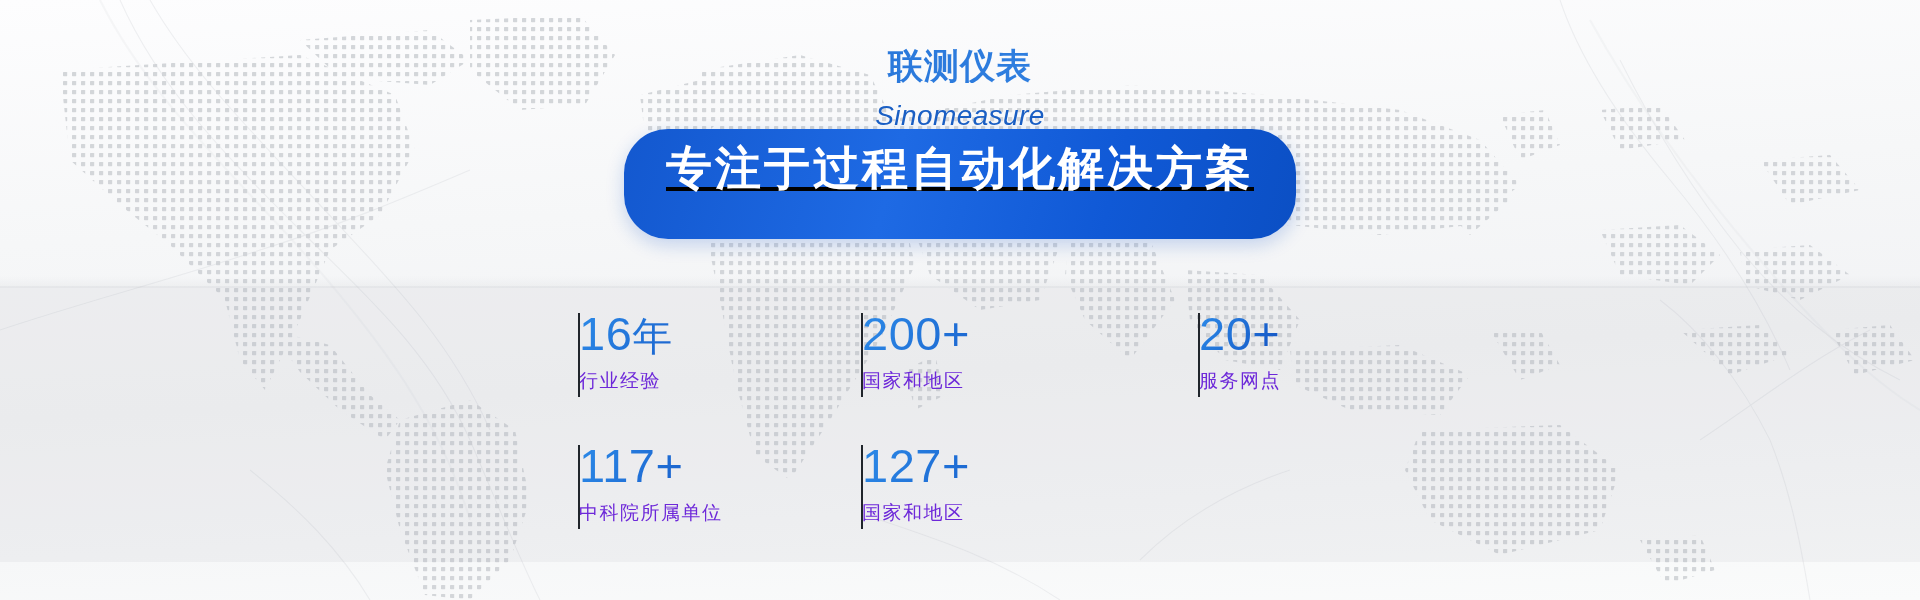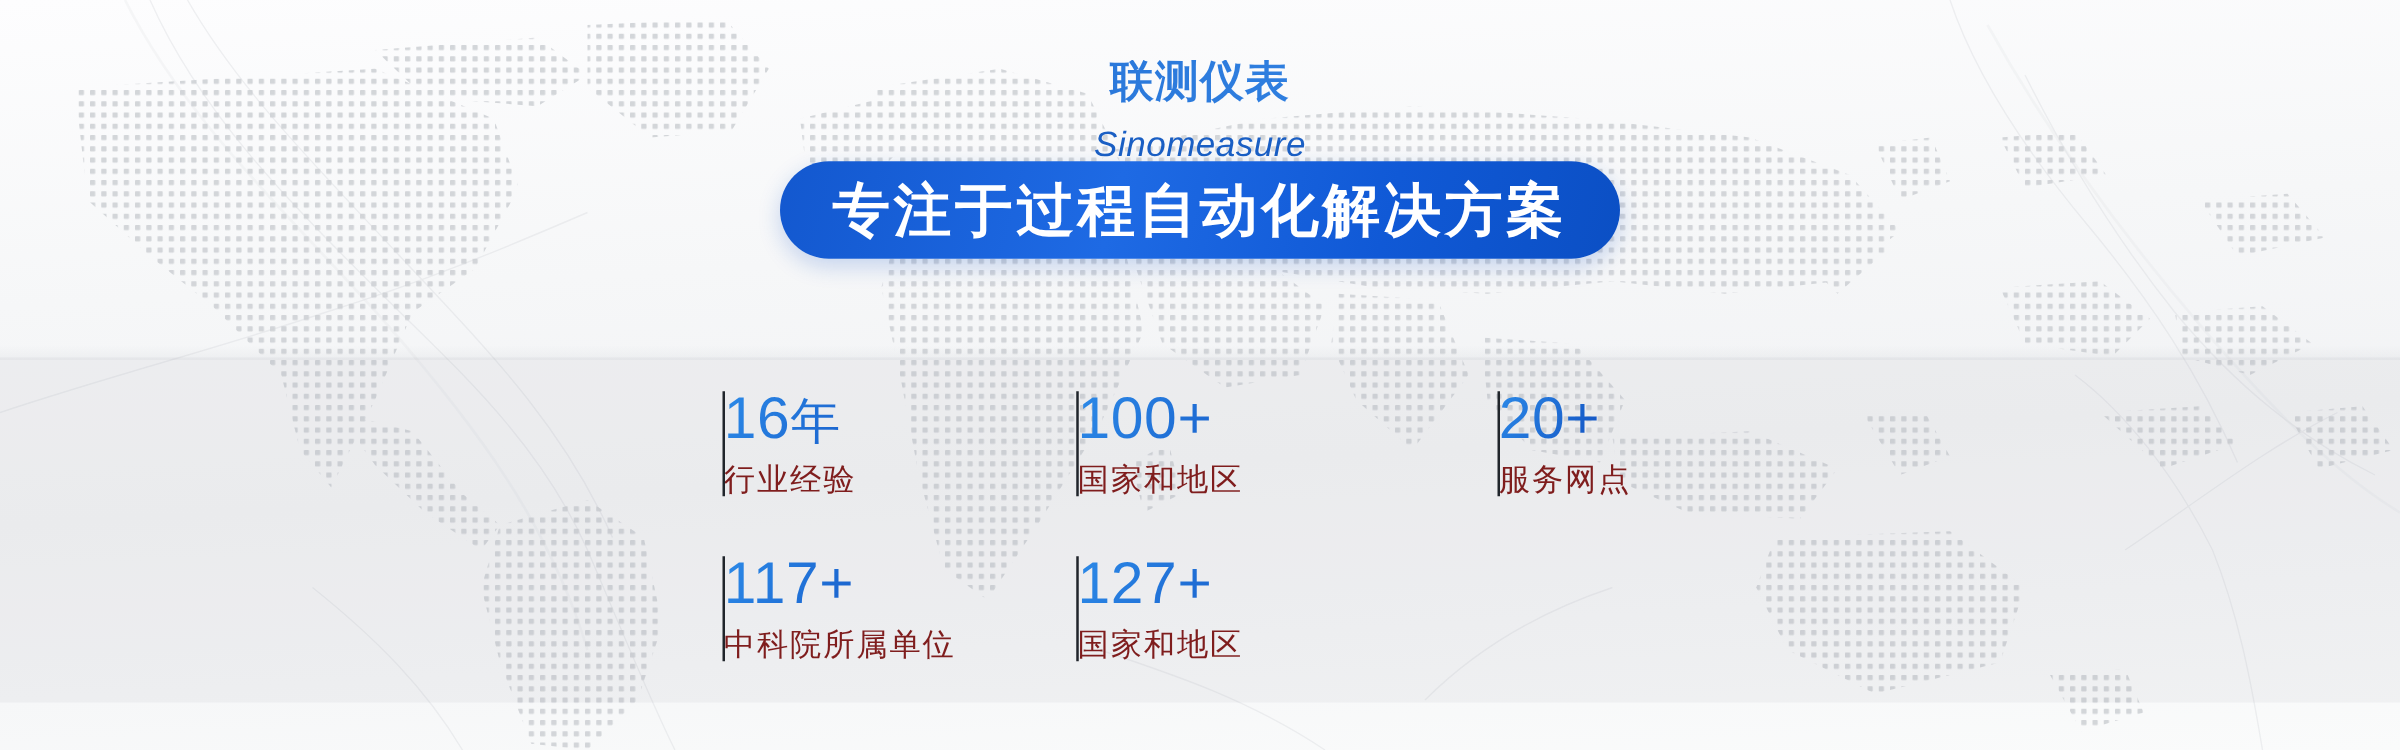--- a/index.html
+++ b/index.html
@@ -101,27 +101,28 @@
   .slogan-wrap {
     position: absolute;
     left: 0;
     right: 0;
     top: 129px;
     display: flex;
     justify-content: center;
   }
   .slogan-pill {
     height: 78px;
-    padding: 0 42px;
+    padding: 16px 42px;
     display: flex;
-    align-items: center;
+    align-items: flex-start;
     justify-content: center;
     border-radius: 44px;
     background: linear-gradient(105deg, #1358cf 0%, #1e6ae4 40%, #1059d6 72%, #0b4fc4 100%);
     box-shadow: 0 6px 18px rgba(18,80,200,.22);
+    text-decoration: underline;
   }
   .slogan-text {
     font-family: "DejaVu Sans", "Liberation Sans", sans-serif;
     font-size: 46px;
     font-weight: 700;
     letter-spacing: 3px;
     color: #ffffff;
     white-space: nowrap;
     line-height: 1;
   }
@@ -163,24 +164,24 @@
     -webkit-text-fill-color: transparent;
     white-space: nowrap;
   }
   .stat-value .unit {
     font-family: "DejaVu Sans", "Liberation Sans", sans-serif;
     font-size: 40px;
   }
   .stat-label {
     margin-top: 14px;
     font-family: "DejaVu Sans", "Liberation Sans", sans-serif;
-    font-size: 25px;
+    font-size: 19px;
     font-weight: 400;
     letter-spacing: 1.5px;
-    color: #7f1d1d;
+    color: #6d28d9;
     line-height: 1;
     white-space: nowrap;
   }
 </style>
 </head>
 <body>
 
 <div id="banner">
 
   <div class="bg-base"></div>
@@ -269,21 +270,21 @@
   </div>
 
   <div class="stats">
 
     <div class="stat">
       <div class="stat-value"><span>16</span><span class="unit">年</span></div>
       <div class="stat-label">行业经验</div>
     </div>
 
     <div class="stat">
-      <div class="stat-value"><span>100+</span><span class="unit"></span></div>
+      <div class="stat-value"><span>200+</span><span class="unit"></span></div>
       <div class="stat-label">国家和地区</div>
     </div>
 
     <div class="stat">
       <div class="stat-value"><span>20+</span><span class="unit"></span></div>
       <div class="stat-label">服务网点</div>
     </div>
 
     <div class="stat">
       <div class="stat-value"><span>117+</span><span class="unit"></span></div>

